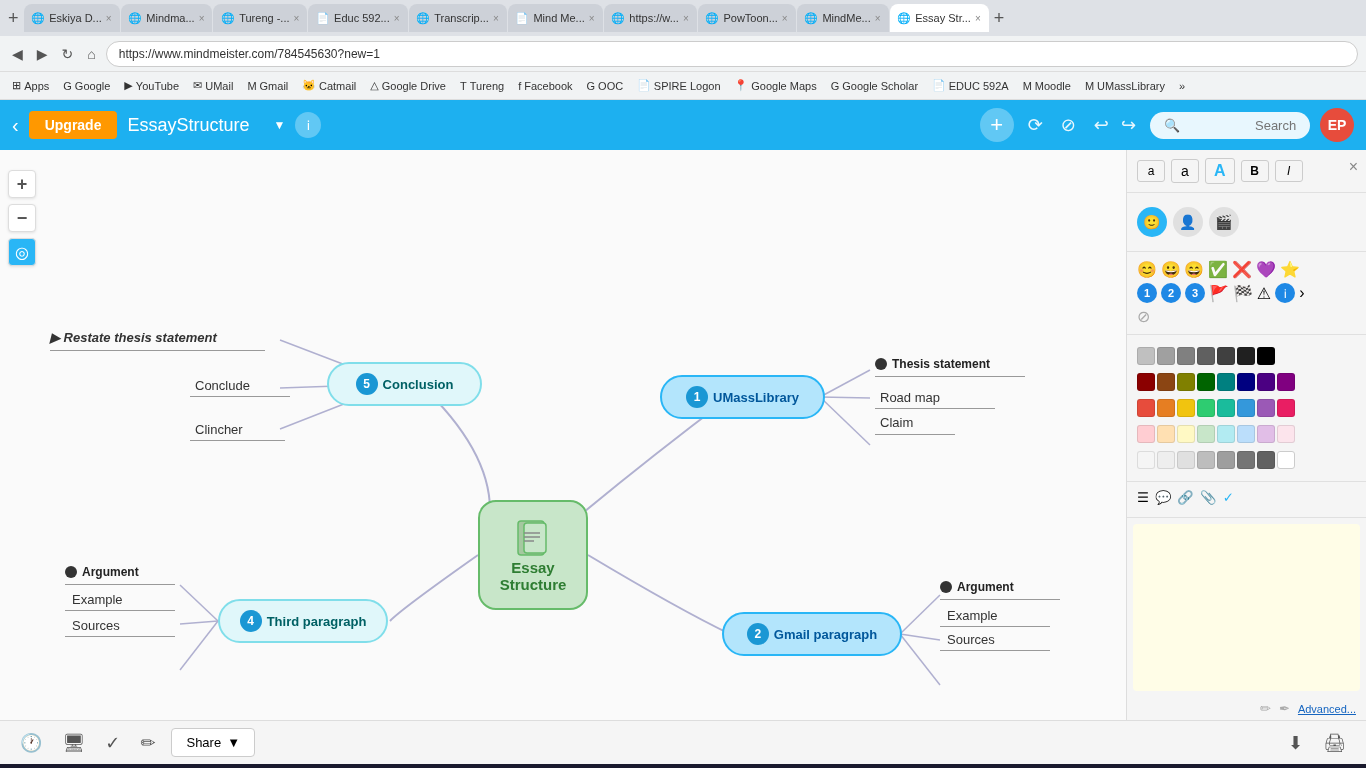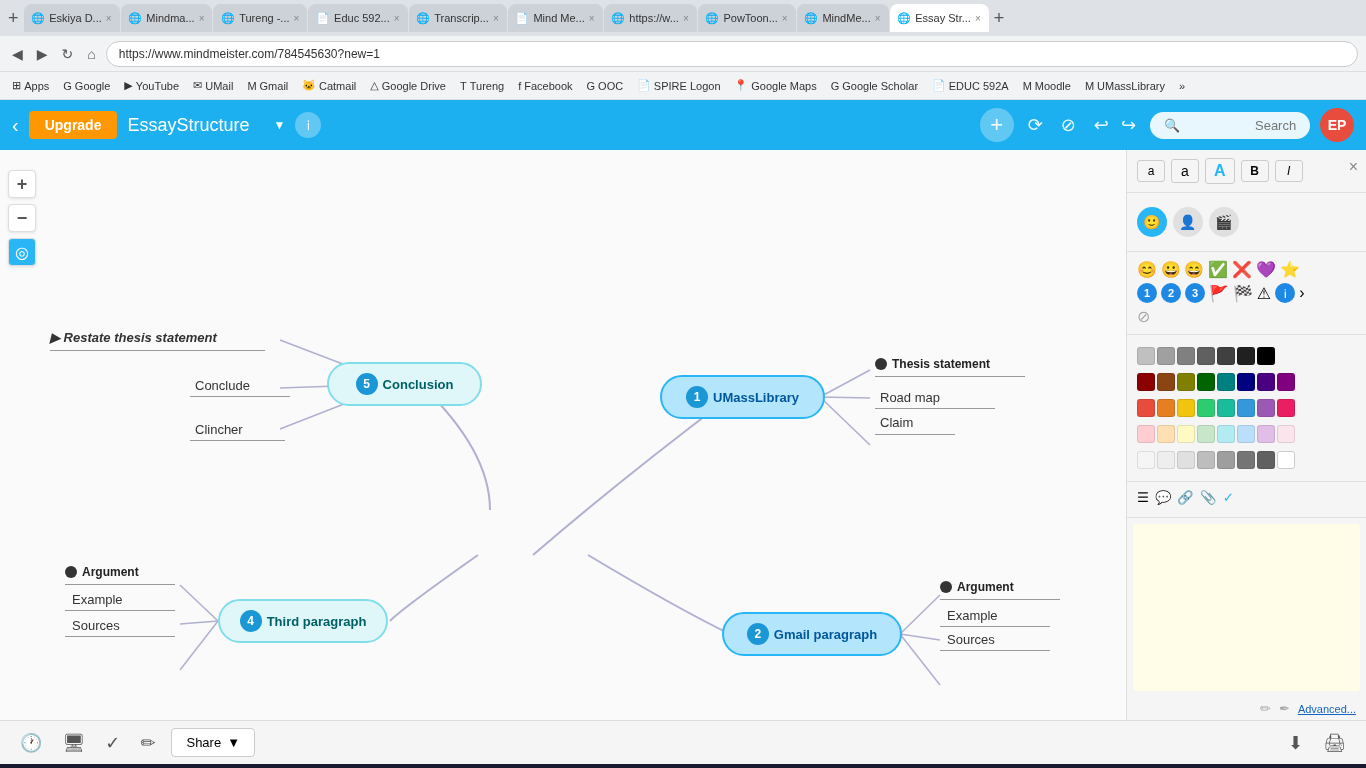--- a/index.html
+++ b/index.html
@@ -248,20 +248,32 @@
 
       <line x1="218" y1="471" x2="180" y2="435" stroke="#b0b0d0" stroke-width="1.5"></line>
       <line x1="218" y1="471" x2="180" y2="474" stroke="#b0b0d0" stroke-width="1.5"></line>
       <line x1="218" y1="471" x2="180" y2="520" stroke="#b0b0d0" stroke-width="1.5"></line>
 
       <line x1="395" y1="234" x2="280" y2="190" stroke="#b0b0d0" stroke-width="1.5"></line>
       <line x1="395" y1="234" x2="280" y2="238" stroke="#b0b0d0" stroke-width="1.5"></line>
       <line x1="395" y1="234" x2="280" y2="279" stroke="#b0b0d0" stroke-width="1.5"></line>
     </svg>
 
+    <div class="node-center">
+
+      <svg width="42" height="42" viewBox="0 0 42 42">
+        <rect x="6" y="4" width="26" height="34" rx="3" fill="#a5c8a0" stroke="#66bb6a" stroke-width="1.5"></rect>
+        <rect x="10" y="4" width="22" height="30" rx="3" fill="#c8e6c9" stroke="#66bb6a" stroke-width="1.5" transform="translate(2,2)"></rect>
+        <line x1="12" y1="16" x2="28" y2="16" stroke="#888" stroke-width="1.5"></line>
+        <line x1="12" y1="20" x2="28" y2="20" stroke="#888" stroke-width="1.5"></line>
+        <line x1="12" y1="24" x2="22" y2="24" stroke="#888" stroke-width="1.5"></line>
+      </svg>
+      <span>Essay</span>
+      <span>Structure</span>
+    </div>
 
     <div class="bubble bubble-blue" style="left:660px;top:225px;width:165px;height:44px;">
       <span style="background:#1a97d4;color:white;border-radius:50%;width:22px;height:22px;display:flex;align-items:center;justify-content:center;font-size:12px;margin-right:5px;">1</span>
       <span>UMassLibrary</span>
     </div>
 
     <div class="dot-header" style="left:875px;top:207px;">
       <span class="bullet-dot"></span>
       <span>Thesis statement</span>
     </div>

